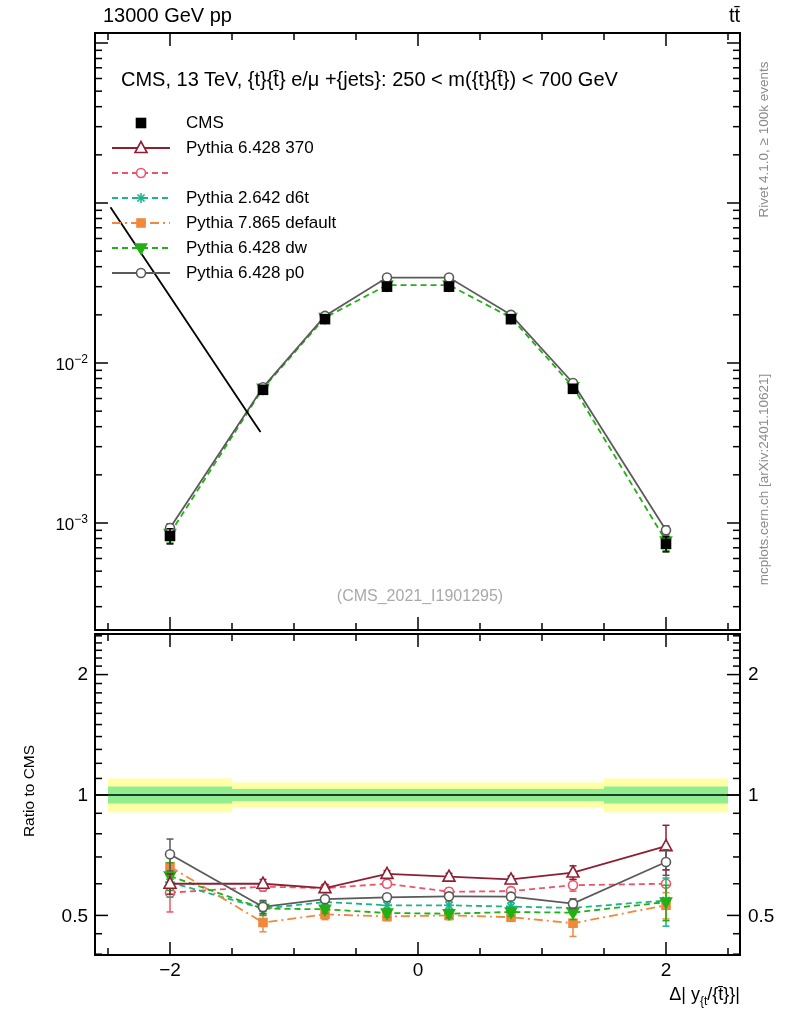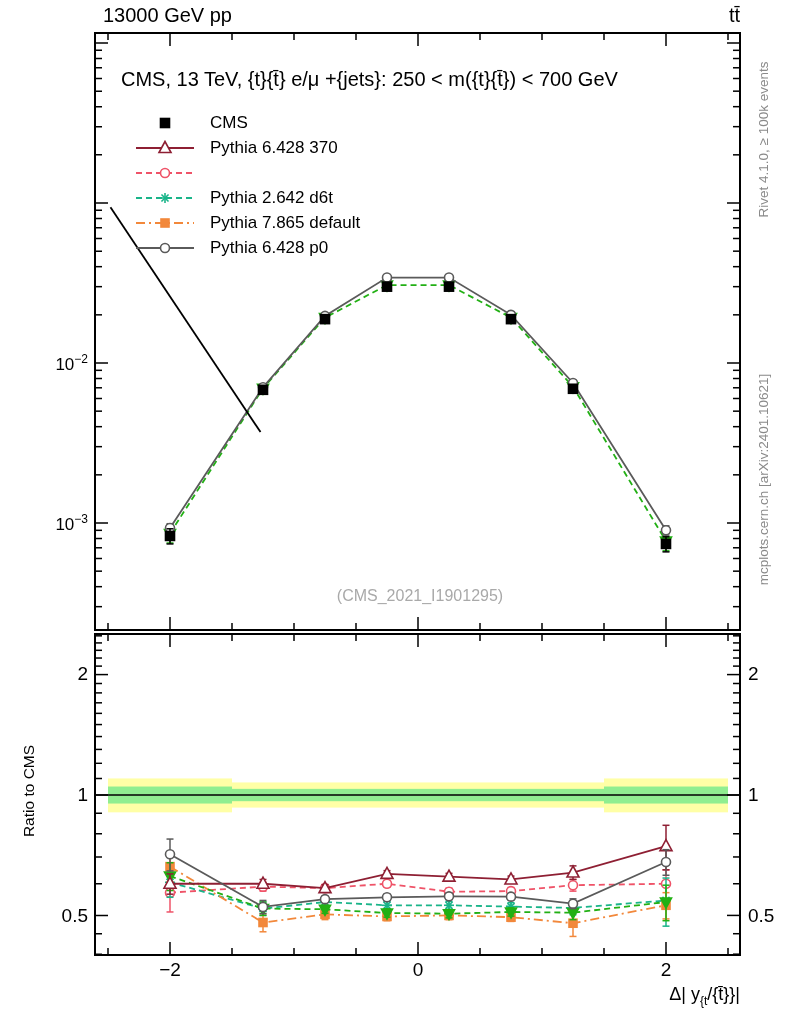--- a/index.html
+++ b/index.html
@@ -1,22 +1,22 @@
 <!DOCTYPE html>
 <html><head>
 <meta charset="utf-8">
 <style>
   html,body{margin:0;padding:0;background:#fff;}
   .page{position:relative;width:786px;height:1024px;background:#fff;
-        font-family:"Liberation Sans", sans-serif;color:#000;overflow:hidden;border-radius:20px;}
+        font-family:"Liberation Sans", sans-serif;color:#000;overflow:hidden;}
   svg.canvas{position:absolute;left:0;top:0;}
   .lbl{position:absolute;white-space:nowrap;}
   .hdr{font-size:20px;}
   .title{font-size:20px;}
-  .legend{position:absolute;left:134px;top:110px;text-align:right;}
+  .legend{position:absolute;left:110px;top:110px;text-align:right;}
   .legrow{display:flex;align-items:center;height:25px;}
   .legrow svg{flex:0 0 auto;margin-right:14px;}
   .legrow .txt{font-size:17px;}
   .ytick{font-size:17px;text-align:right;width:50px;}
   .ytick sup{font-size:12px;}
   .rtick{font-size:19px;}
   .rtick.left{text-align:right;width:50px;}
   .xtick{font-size:19px;width:44px;text-align:center;}
   .xtitle{font-size:18px;text-align:right;width:200px;}
   .xtitle sub{font-size:12px;}
@@ -594,20 +594,27 @@
       </div>
     <div class="legrow">
         <svg width="62" height="18">
           <line x1="2" y1="9" x2="60" y2="9" stroke="#f2883b" stroke-width="1.8" stroke-dasharray="9,4,2,4"></line>
           <rect x="27" y="5" width="8" height="8" fill="#f2883b" stroke="#f2883b" stroke-width="1.6"></rect>
         </svg>
         <span class="txt">Pythia 7.865 default</span>
       </div>
     <div class="legrow">
         <svg width="62" height="18">
+          <line x1="2" y1="9" x2="60" y2="9" stroke="#22b014" stroke-width="1.8" stroke-dasharray="6,4"></line>
+          <polygon points="31,15 25.5,5 36.5,5" fill="#22b014" stroke="#22b014" stroke-width="1.6"></polygon>
+        </svg>
+        <span class="txt">Pythia 6.428 dw</span>
+      </div>
+    <div class="legrow">
+        <svg width="62" height="18">
           <line x1="2" y1="9" x2="60" y2="9" stroke="#5a5a5a" stroke-width="1.8"></line>
           <circle cx="31" cy="9" r="4.5" fill="#fff" stroke="#5a5a5a" stroke-width="1.6"></circle>
         </svg>
         <span class="txt">Pythia 6.428 p0</span>
       </div>
   </div>
 
   <div class="lbl watermark" style="left:290px;top:587px;">(CMS_2021_I1901295)</div>
 
   <div class="lbl credit rot" style="left:653px;top:132px;width:220px;">Rivet 4.1.0, ≥ 100k events</div>

